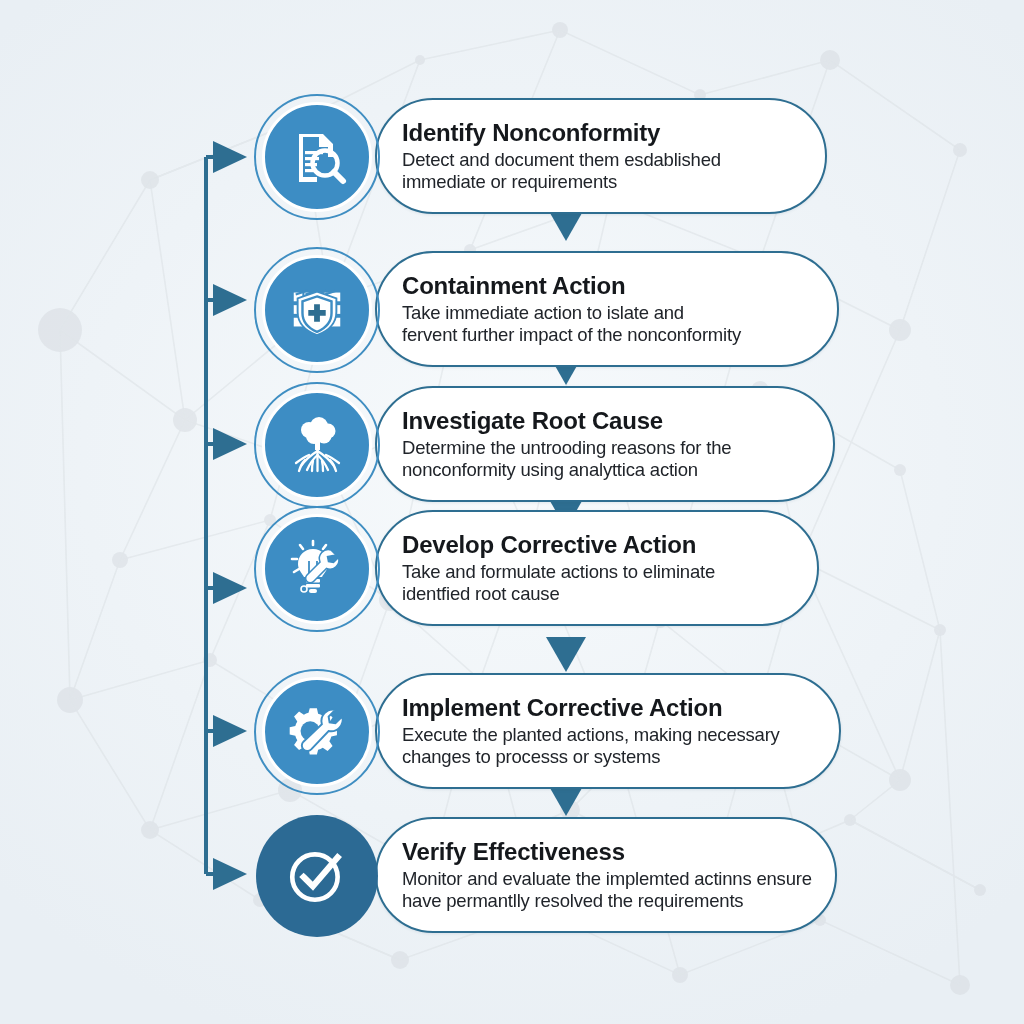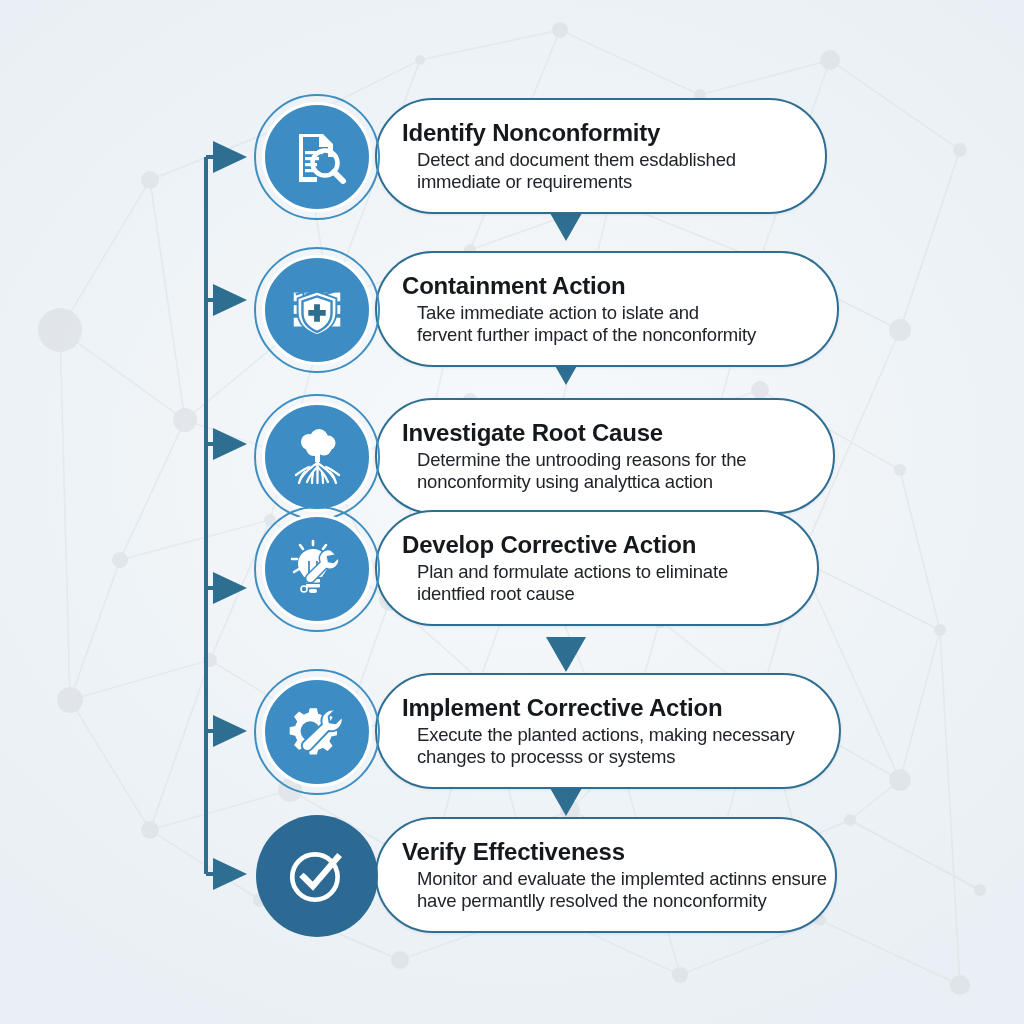--- a/index.html
+++ b/index.html
@@ -79,21 +79,20 @@
     margin-bottom: 2px;
     white-space: nowrap;
   }
 
   .step-desc {
     font-size: 18.5px;
     font-weight: normal;
     color: #20242a;
     line-height: 1.2;
     letter-spacing: -0.2px;
-    margin-left: 15px;
   }
 
   .step-icon-wrap {
     position: absolute;
     left: 0;
     top: 0;
     width: 130px;
     height: 130px;
     z-index: 6;
   }
@@ -300,21 +299,21 @@
         </span>
       </div>
     </div>
     <div class="step-text">
       <div class="step-title">Containment Action</div>
       <div class="step-desc">Take immediate action to islate and</div>
       <div class="step-desc">fervent further impact of the nonconformity</div>
     </div>
   </div>
 
-  <div class="step-row w3" style="top:392px;">
+  <div class="step-row w3" style="top:380px;">
     <div class="step-box"></div>
     <div class="step-icon-wrap">
       <div class="icon-ring"></div>
       <div class="icon-circle">
         <span>
           <svg width="64" height="64" viewBox="0 0 64 64" fill="none">
             <g fill="#ffffff">
               <circle cx="24" cy="17" r="8"></circle>
                 <circle cx="34" cy="13" r="9"></circle>
               <circle cx="43" cy="18" r="7.5"></circle>
@@ -369,21 +368,21 @@
                 <path d="M32 24 v16"></path>
             </g>
             <path d="M49 20 l-5 -5 a9 9 0 0 0 -11 12 l-13 13 a4.5 4.5 0 1 0 6.5 6.5 l13 -13 a9 9 0 0 0 12 -11 l-5 5 l-5 -1 l-1 -5 z" fill="#ffffff" stroke="#3d8dc4" stroke-width="1.5" transform="translate(2,-2)"></path>
             <circle cx="19" cy="52" r="3" fill="#3d8dc4" stroke="#ffffff" stroke-width="1.6"></circle>
           </svg>
         </span>
       </div>
     </div>
     <div class="step-text">
       <div class="step-title">Develop Corrective Action</div>
-      <div class="step-desc">Plan and formulate actions to eliminate</div>
+      <div class="step-desc">Take and formulate actions to eliminate</div>
       <div class="step-desc">identfied root cause</div>
     </div>
   </div>
 
   <div class="step-row w5" style="top:667px;">
     <div class="step-box"></div>
     <div class="step-icon-wrap">
       <div class="icon-ring"></div>
       <div class="icon-circle">
         <span>
@@ -411,17 +410,17 @@
           <svg width="66" height="66" viewBox="0 0 64 64" fill="none">
             <circle cx="30" cy="33" r="22" stroke="#ffffff" stroke-width="4.5" fill="none"></circle>
             <path d="M19 33 L28 42 L52 14" stroke="#ffffff" stroke-width="6" fill="none" stroke-linecap="square" stroke-linejoin="miter"></path>
           </svg>
         </span>
       </div>
     </div>
     <div class="step-text">
       <div class="step-title">Verify Effectiveness</div>
       <div class="step-desc">Monitor and evaluate the implemted actinns ensure</div>
-      <div class="step-desc">have permantlly resolved the nonconformity</div>
+      <div class="step-desc">have permantlly resolved the requirements</div>
     </div>
   </div>
 
 </div>
 
 </body></html>

